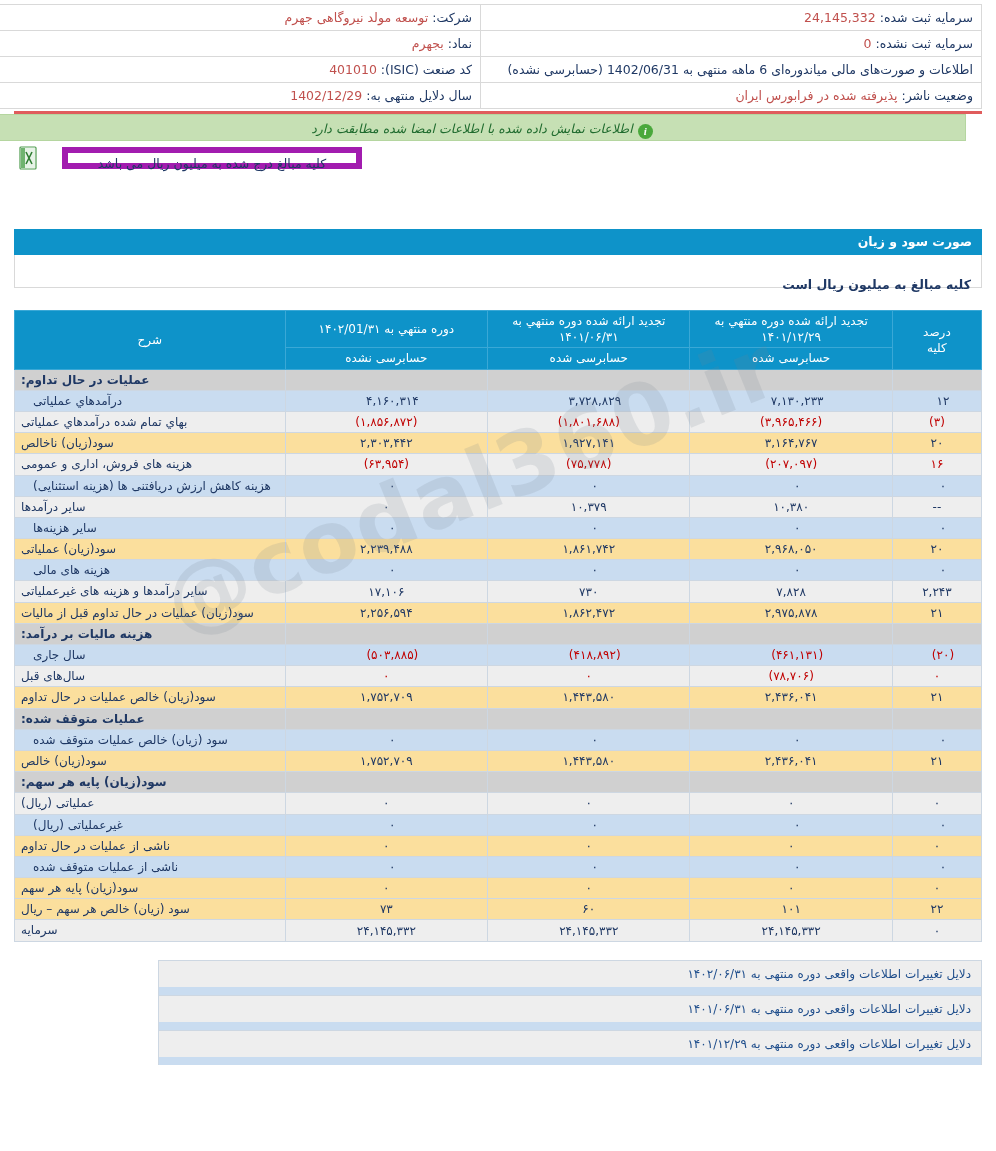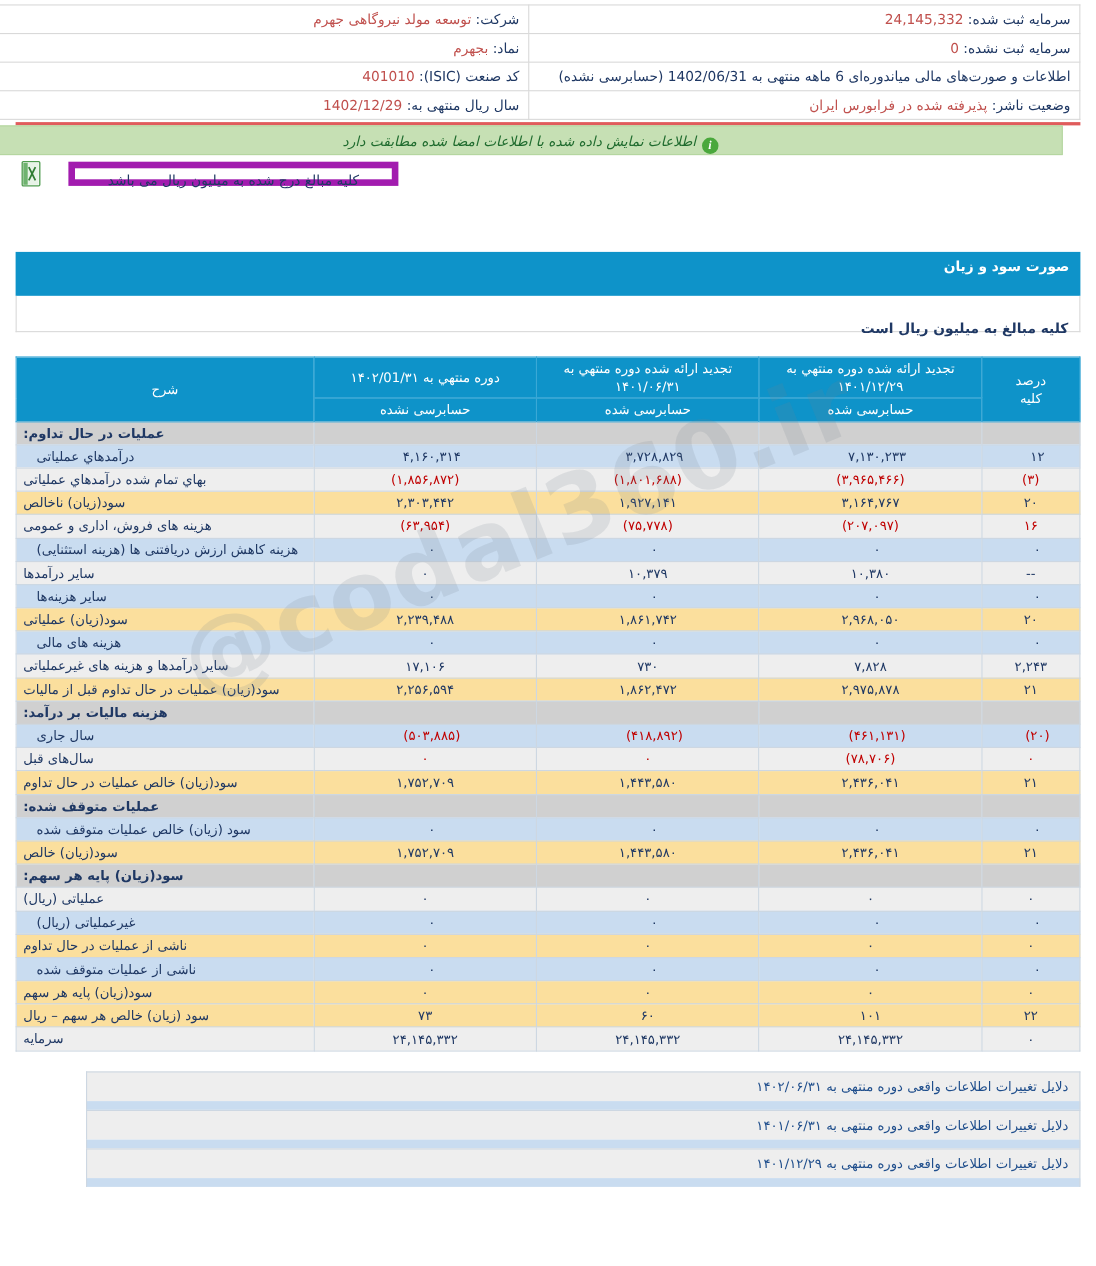--- a/index.html
+++ b/index.html
@@ -133,21 +133,21 @@
 
   
   .section-bar {
     margin: 56px 14px 0 14px;
     width: 968px;
     box-sizing: border-box;
     background: #0e93c9;
     color: #ffffff;
     font-size: 12.5px;
     font-weight: bold;
-    height: 40px;
+    height: 26px;
     line-height: 26px;
     padding: 0 10px;
     text-align: right;
   }
   .section-sub {
     margin: 0 14px;
     width: 968px;
     box-sizing: border-box;
     border: 1px solid #d9d9d9;
     border-top: none;
@@ -205,21 +205,21 @@
   td.pct.neg { color: #c00000; }
 
   tr.r-group td { background: #d0d0d0; font-weight: bold; }
   tr.r-group td.desc { color: #1f3864; }
   tr.r-blue td  { background: #c9dcf0; padding-left: 18px; }
   tr.r-white td { background: #eeeeee; }
   tr.r-gold td  { background: #fbdf9d; }
   tr.r-gold td.desc { color: #1f3864; }
 
   
-  .footer-wrap { margin: 18px 14px 0 14px; width: 904px; }
+  .footer-wrap { margin: 18px 14px 0 14px; width: 824px; }
   .footer-row {
     border: 1px solid #cdd7e2;
     border-bottom: none;
     background: #eeeeee;
     height: 27px;
     line-height: 27px;
     text-align: right;
     padding: 0 10px;
     font-size: 12px;
     color: #1f4e8c;
@@ -251,21 +251,21 @@
           <tr>
             <td class="left-cell"><span class="lbl">سرمایه ثبت نشده:</span> <span class="val">0</span></td>
             <td class="right-cell"><span class="lbl">نماد:</span> <span class="val">بجهرم</span></td>
           </tr>
           <tr>
             <td class="left-cell"><span class="lbl">اطلاعات و صورت‌های مالی میاندوره‌ای  6 ماهه منتهی به 1402/06/31 (حسابرسی نشده)</span></td>
             <td class="right-cell"><span class="lbl">کد صنعت (ISIC):</span> <span class="val">401010</span></td>
           </tr>
           <tr>
             <td class="left-cell"><span class="lbl">وضعیت ناشر:</span> <span class="val">پذیرفته شده در فرابورس ایران</span></td>
-            <td class="right-cell"><span class="lbl">سال ریال منتهی به:</span> <span class="val">1402/12/29</span></td>
+            <td class="right-cell"><span class="lbl">سال دلایل منتهی به:</span> <span class="val">1402/12/29</span></td>
           </tr>
         </tbody>
     </table>
   </div>
 
   <div class="red-bar"></div>
 
   <div class="notice">
     <span class="info-icon">i</span><span>اطلاعات نمایش داده شده با اطلاعات امضا شده مطابقت دارد</span>
   </div>

